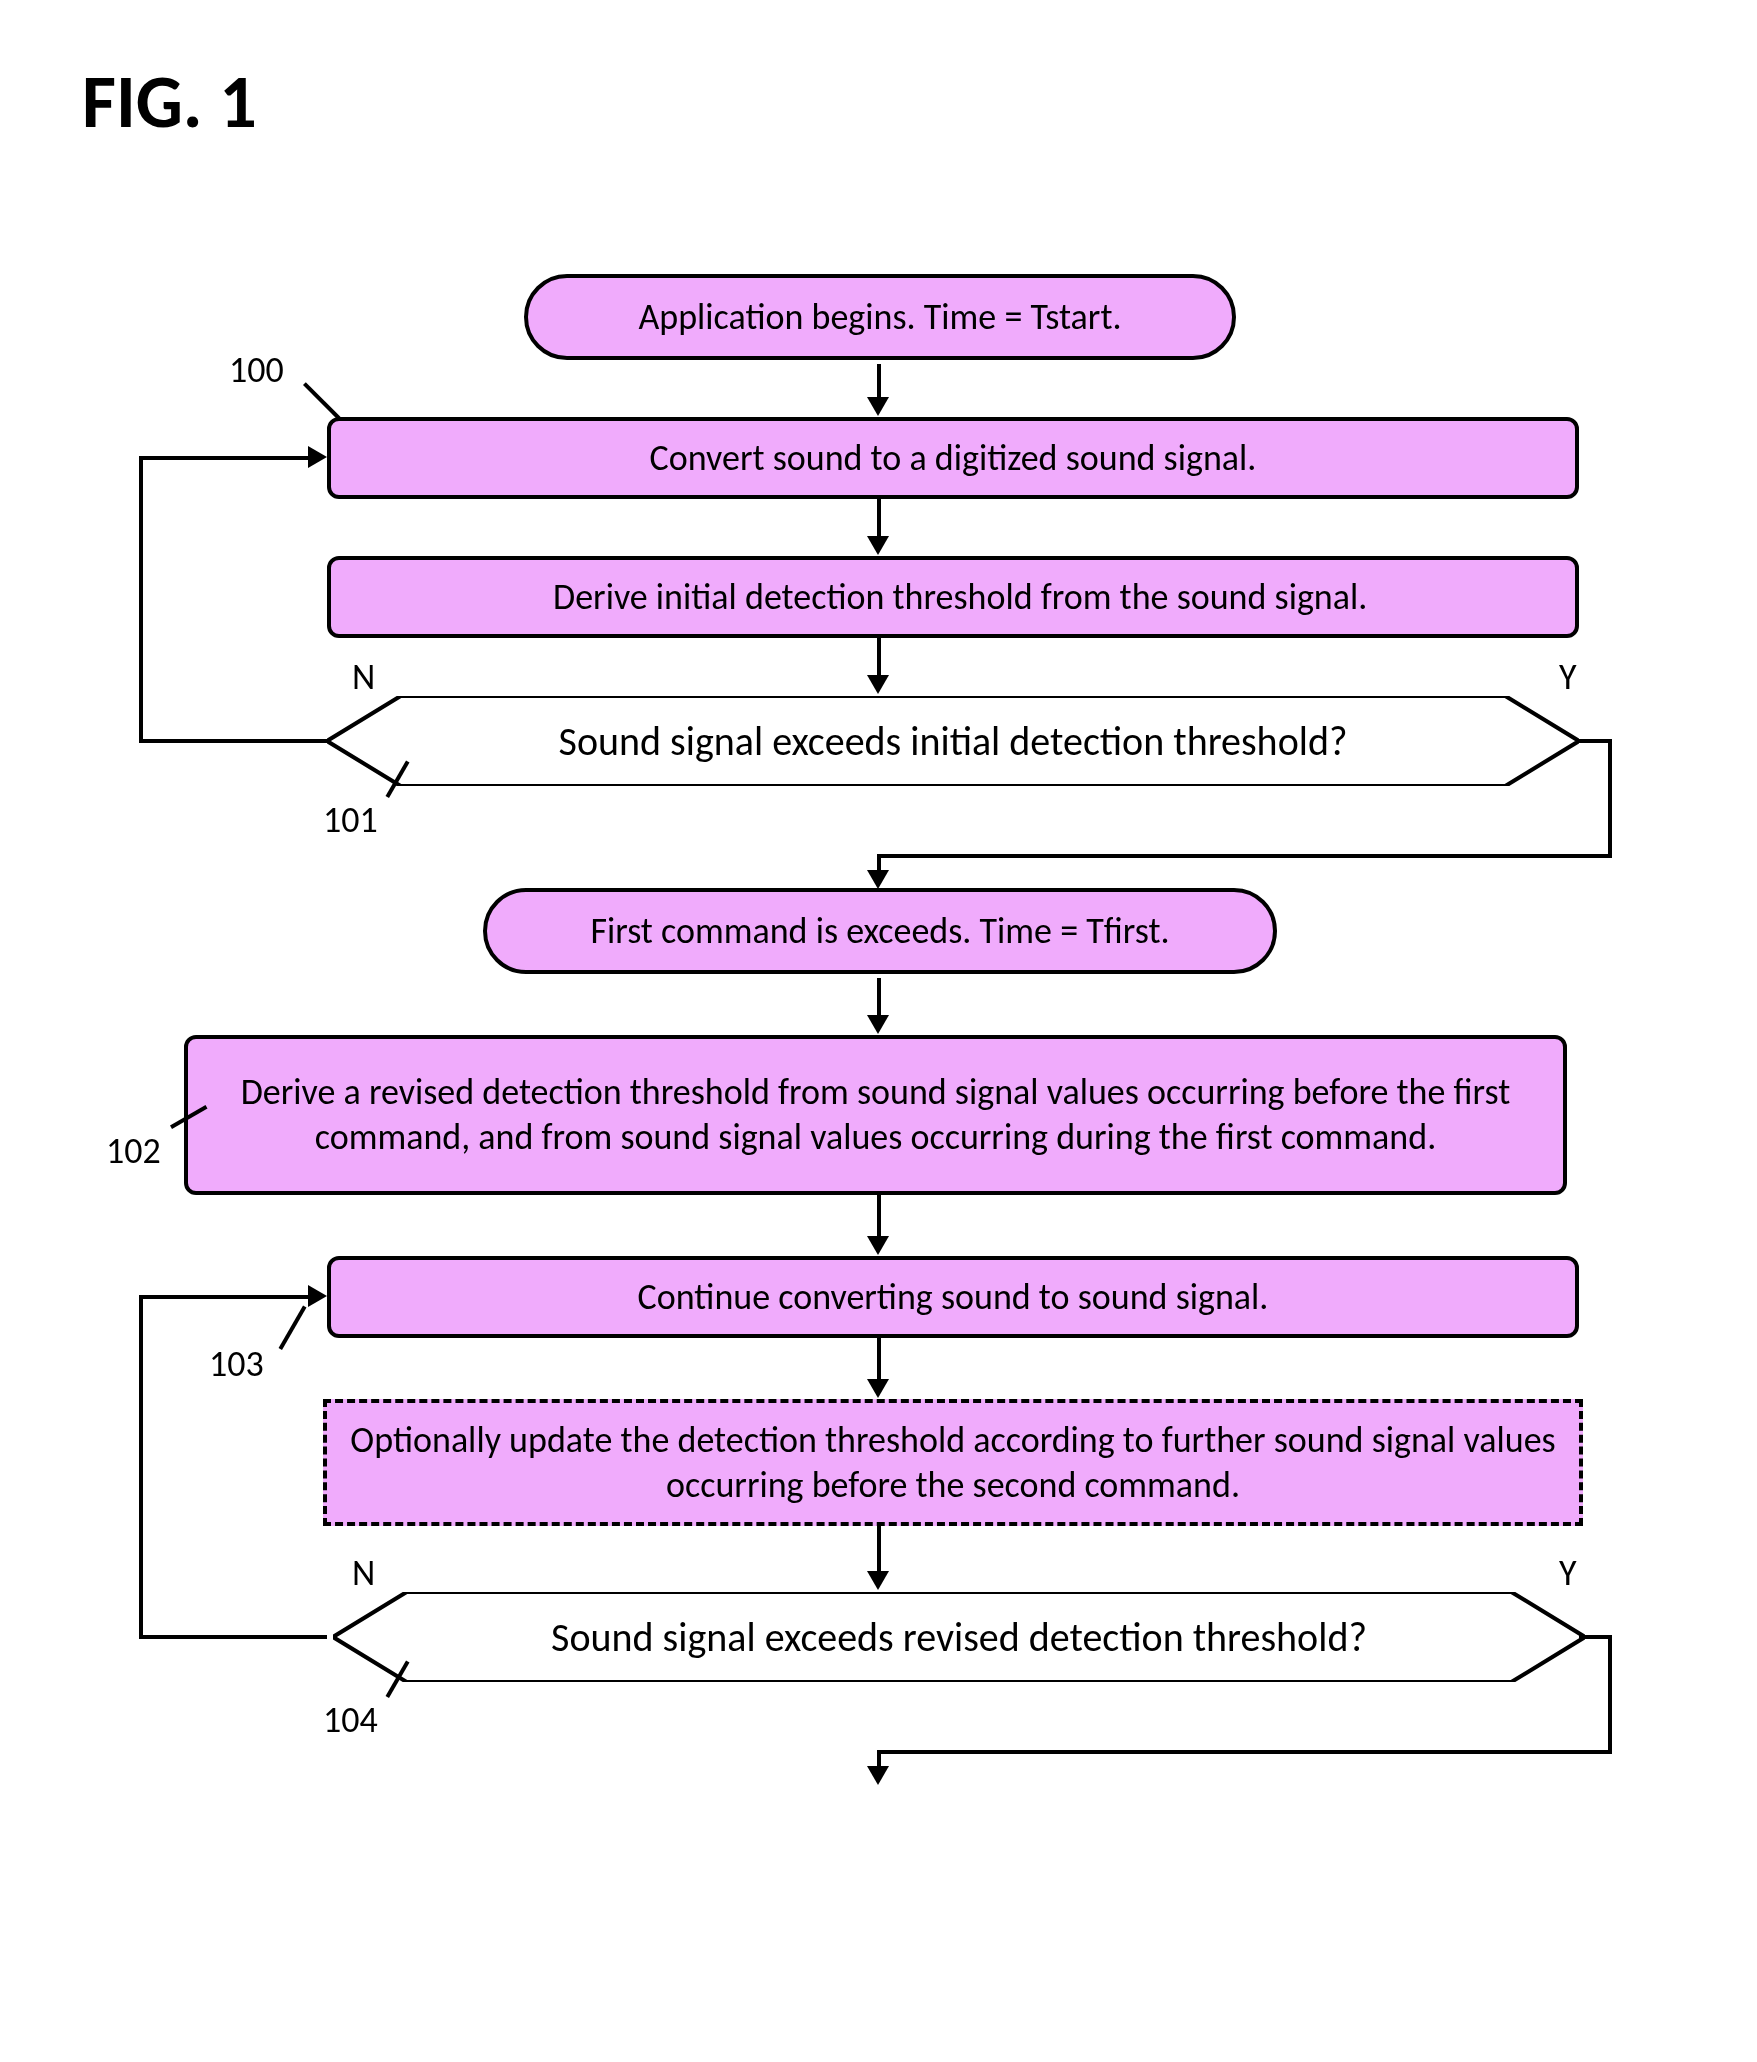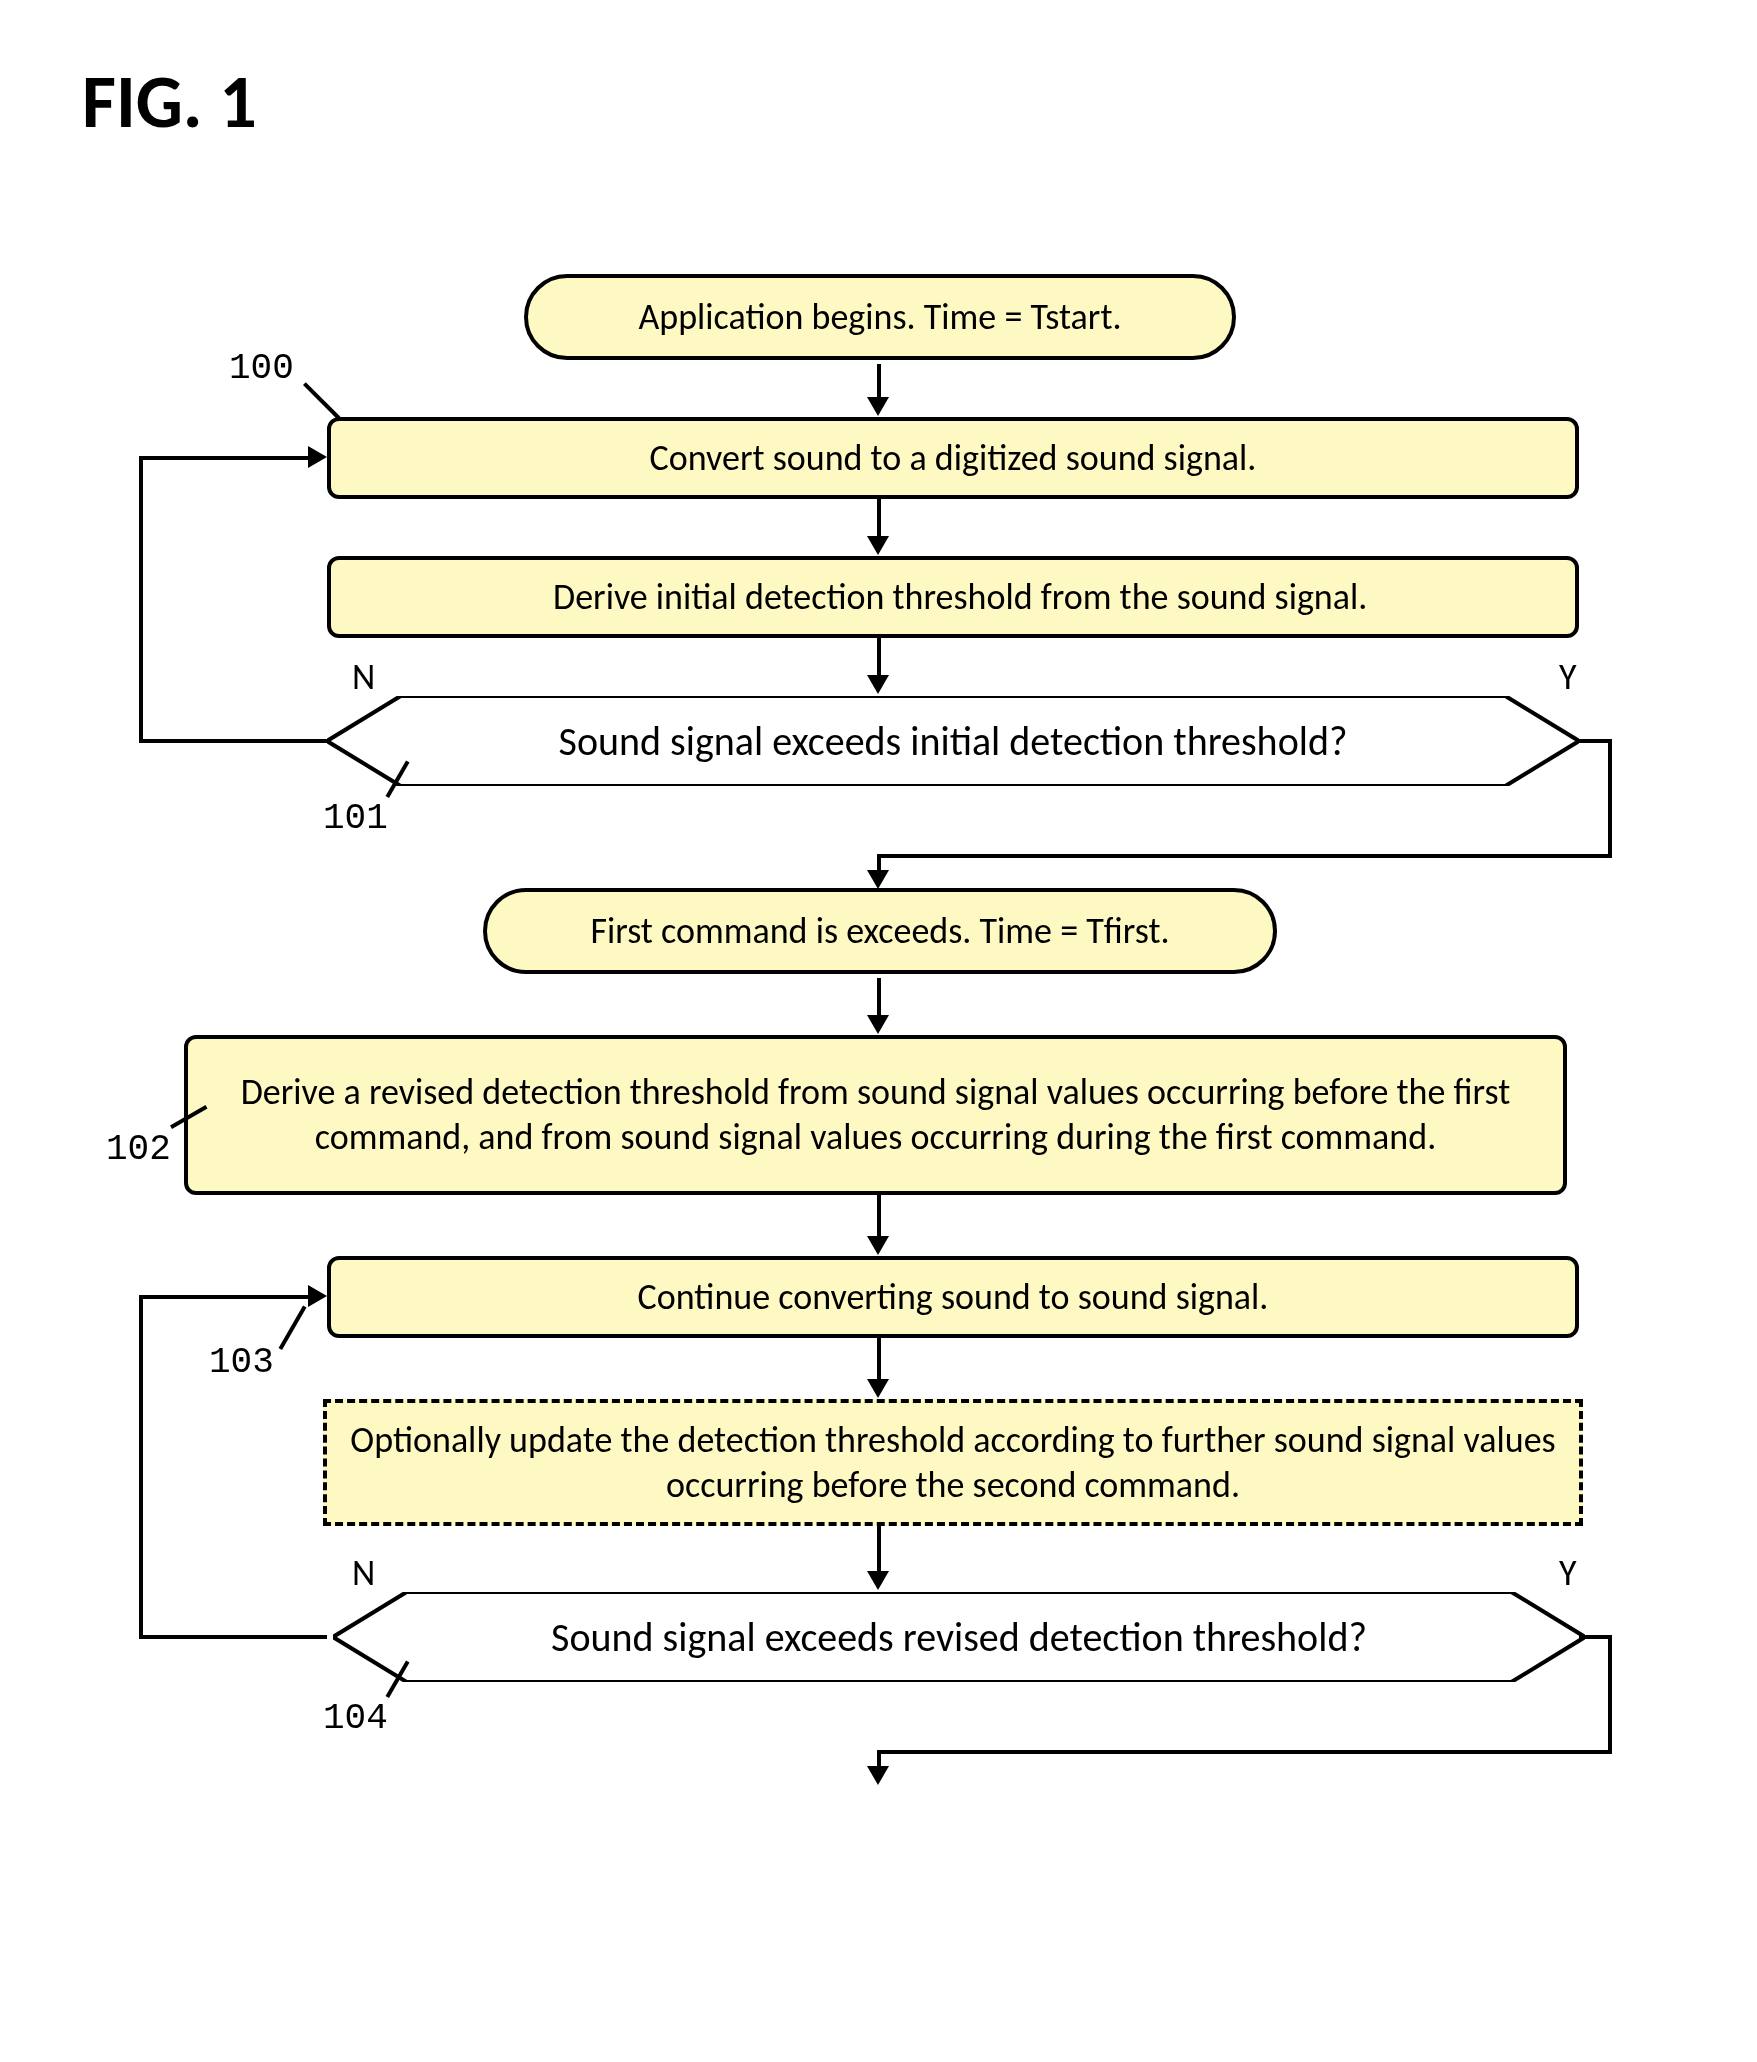--- a/index.html
+++ b/index.html
@@ -18,21 +18,21 @@
     position: absolute;
     left: 82px;
     top: 57px;
     font-size: 74px;
     font-weight: 800;
     letter-spacing: 0px;
   }
   .box {
     position: absolute;
     border: 4.1px solid #000;
-    background: #fef9c3;
+    background: #f0abfc;
     display: flex;
     align-items: center;
     justify-content: center;
     text-align: center;
     font-size: 36px;
     line-height: 1.25;
     padding: 4.9px 19.6px;
     box-sizing: border-box;
   }
   .terminator {
@@ -59,21 +59,20 @@
     text-align: center;
     font-size: 40px;
     padding: 0 98px;
   }
   .dashbox {
     border: 4.1px dashed #000;
   }
   .ref-label {
     position: absolute;
     font-size: 36px;
-    font-family: Liberation Mono, monospace;
   }
   .yn-label {
     position: absolute;
     font-size: 36px;
   }
   
   .vline {
     position: absolute;
     width: 4.1px;
     background: #000;

